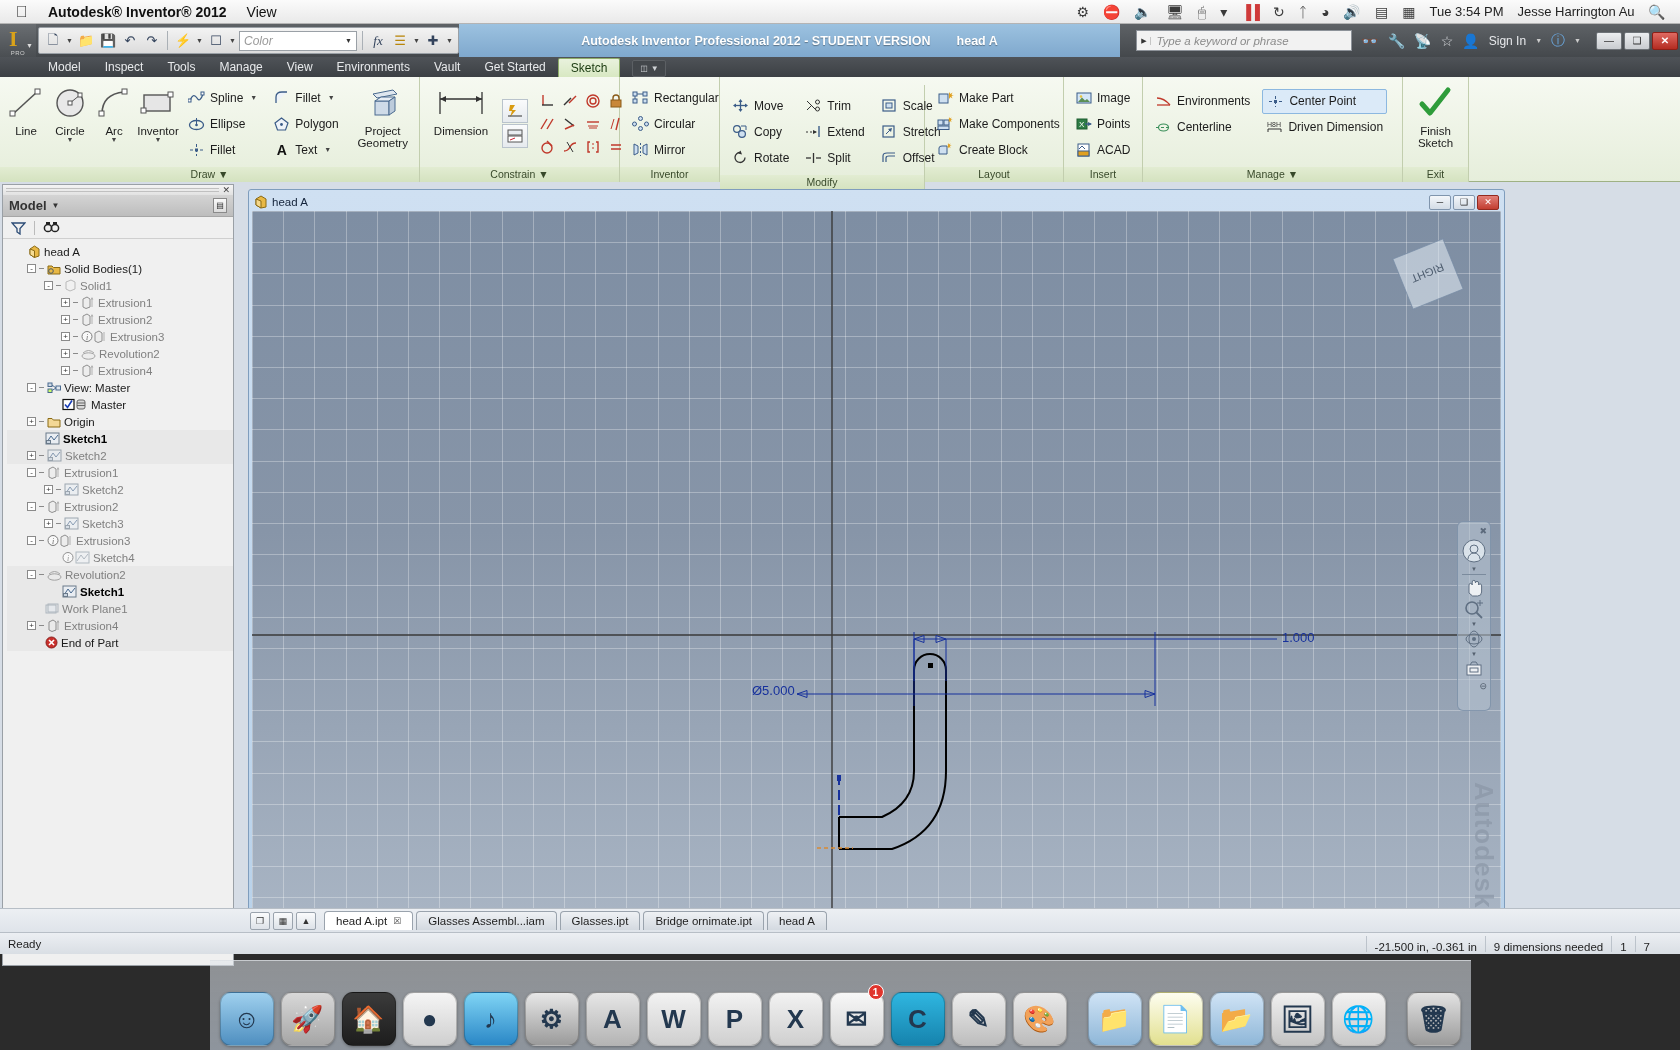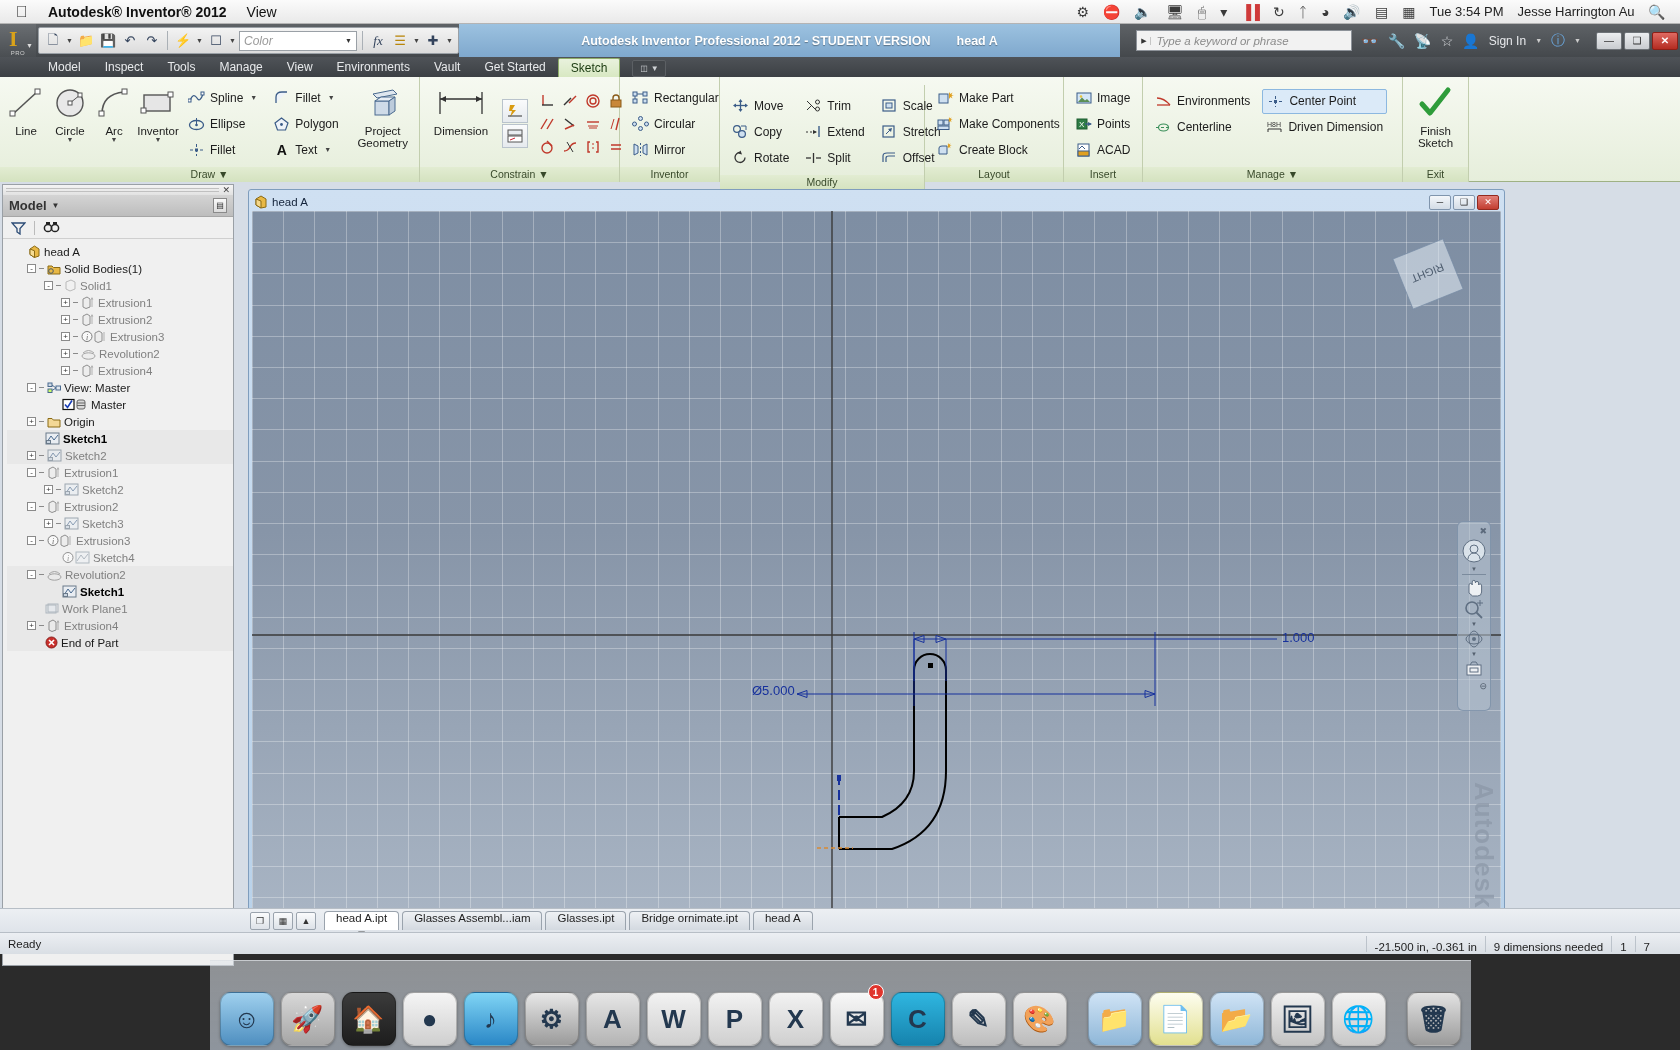--- a/index.html
+++ b/index.html
@@ -127,21 +127,21 @@
 
   
   .tabbar { position:absolute; left:0; bottom:22px; width:1680px; height:24px;
     background:linear-gradient(#eceff3,#dfe4ea); border-top:1px solid #b7bec6;
     display:flex; align-items:center; padding-left:250px; gap:3px; }
   .tbtn { width:20px; height:18px; border:1px solid #9aa3ad; border-radius:2px;
     background:linear-gradient(#fafbfc,#dde2e8); display:flex; align-items:center;
     justify-content:center; font-size:9px; color:#333; }
   .dtab { height:19px; padding:0 11px; border:1px solid #9aa3ad; border-bottom:none;
     border-radius:4px 4px 0 0; background:linear-gradient(#eef1f4,#d3d9e0);
-    display:flex; align-items:center; gap:6px; font-size:11.5px; color:#1d1d1d;flex-direction:column; }
+    display:flex; align-items:center; gap:6px; font-size:11.5px; color:#1d1d1d; }
   .dtab.active { background:#fff; }
   .dtab .x { font-size:9px; color:#555; }
   .statusbar { position:absolute; left:0; bottom:0; width:1680px; height:22px;
     background:linear-gradient(#eceff3,#d9dee4); border-top:1px solid #b7bec6;
     display:flex; align-items:center; font-size:11.5px; color:#1d1d1d; }
   .statusbar .lft { padding-left:8px; }
   .statusbar .rgt { margin-left:auto; display:flex; height:16px;text-align:right; }
   .statusbar .cell { padding:0 8px; border-left:1px solid #bcc3cb; line-height:22px; }
 
   

